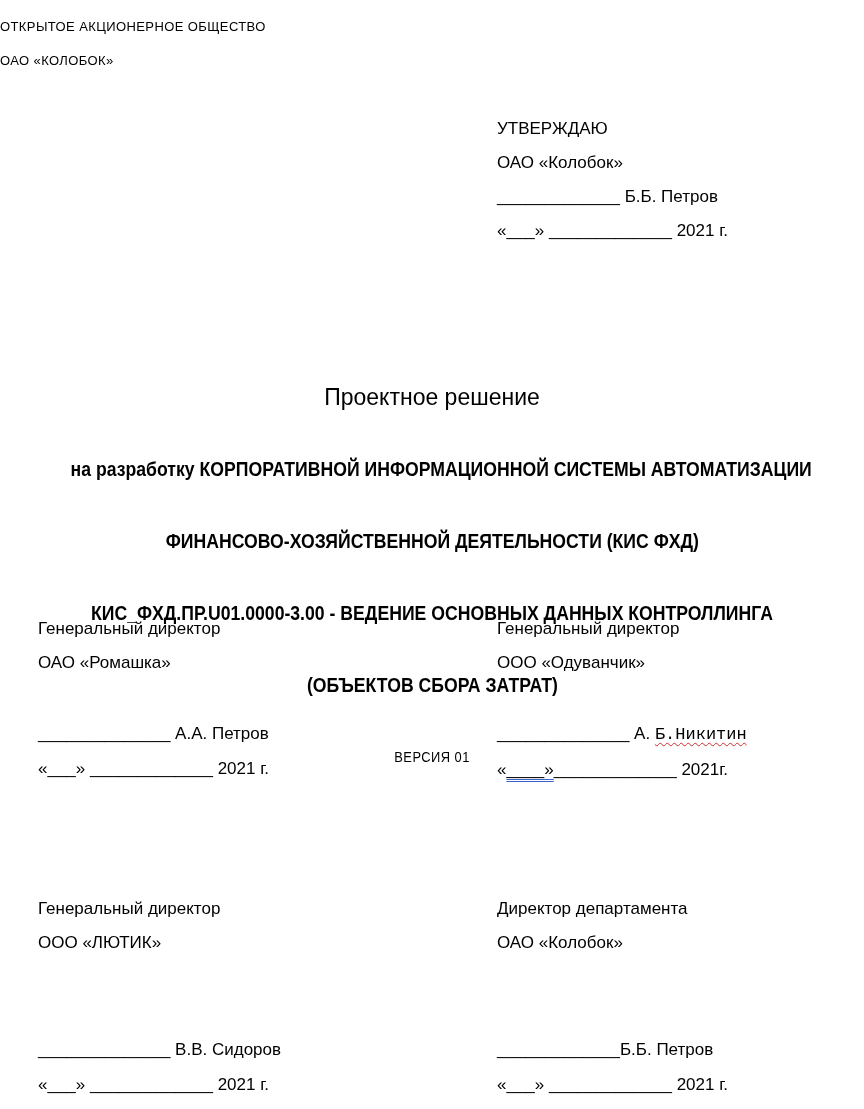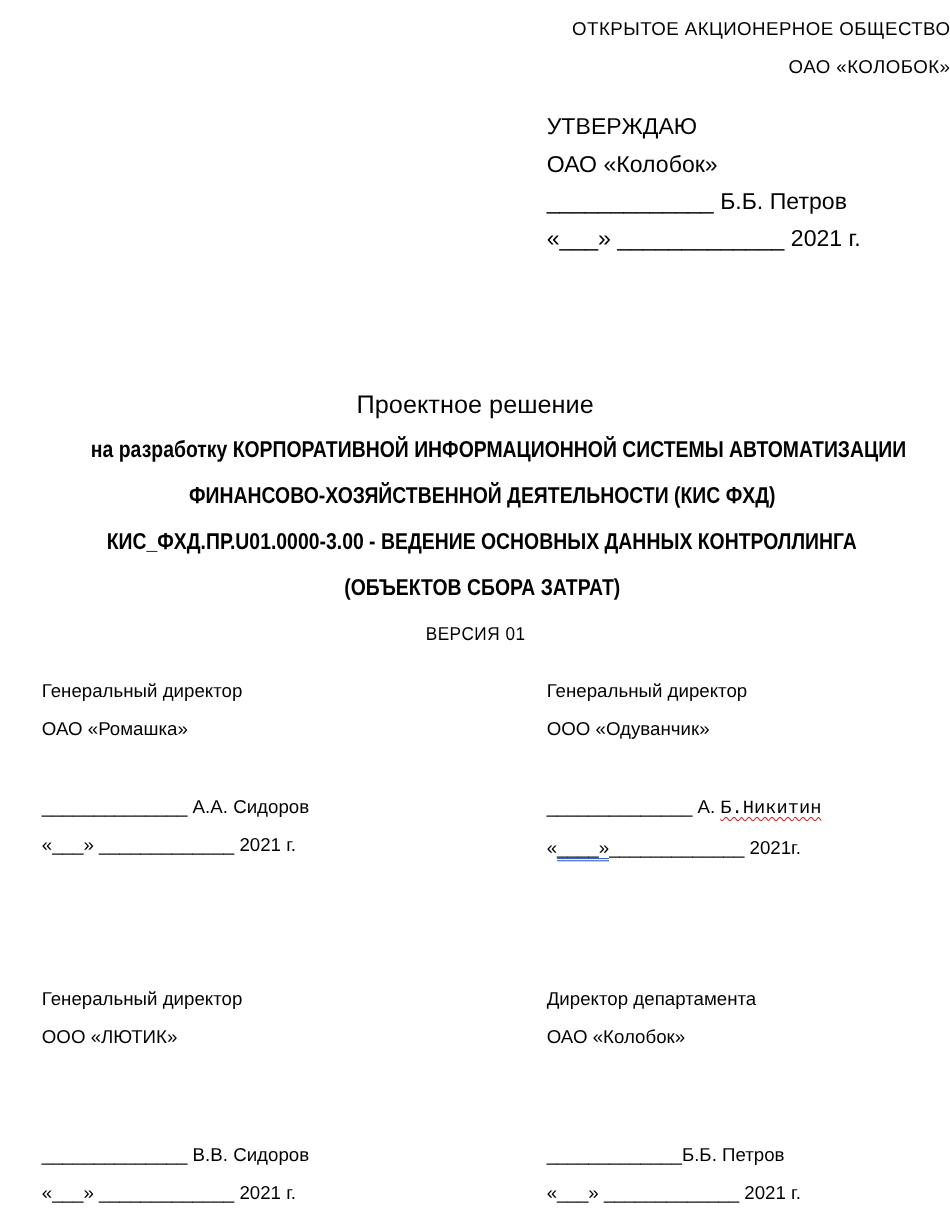--- a/index.html
+++ b/index.html
@@ -14,41 +14,41 @@
     width:864px;height:1109px;
     background:var(--paper);
     color:var(--ink);
     font-family:"Liberation Sans", sans-serif;
     font-size:17px;
     overflow:hidden;
   }
   
   .doc-header{
     position:absolute;top:10px;left:0;right:0;
-    text-align:right;line-height:34px;
-    font-size:17px;letter-spacing:.4px;
+    text-align:left;line-height:34px;
+    font-size:13px;letter-spacing:.4px;
   }
   
   .approve{
-    position:absolute;top:99px;left:497px;width:330px;
-    line-height:34px;font-size:21px;
+    position:absolute;top:112px;left:497px;width:330px;
+    line-height:34px;font-size:17px;
   }
   .approve .sign-group{line-height:34px;}
   
   .title-block{
     position:absolute;top:346px;left:0;right:0;
     text-align:center;
   }
-  .title-block .t-line{height:42px;line-height:42px;white-space:nowrap;}
+  .title-block .t-line{height:42px;line-height:42px;white-space:nowrap;margin-top:30px;}
   .t-main{font-size:23px;}
   .t-bold{
-    font-weight:bold;font-size:21px;letter-spacing:0;padding-left:12px;
+    font-weight:bold;font-size:21px;letter-spacing:0;
   }
   .t-bold>span{display:inline-block;transform:scaleX(.84);transform-origin:50% 50%;white-space:nowrap;}
-  .t-version{font-size:17px;letter-spacing:.5px;}
+  .t-version{font-size:14px;letter-spacing:.5px;}
   .t-version>span{display:inline-block;transform:scaleX(.92);transform-origin:50% 50%;}
   
   .sig-row{position:absolute;left:38px;right:20px;}
   .sig-row1{top:612px;height:175px;}
   .sig-row2{top:892px;height:200px;}
   .sig-col{position:absolute;top:0;width:440px;line-height:34px;}
   .sig-col.left{left:0;}
   .sig-col.right{left:459px;width:367px;}
   .sig-group1{position:absolute;top:104px;left:0;right:0;line-height:35px;white-space:nowrap;}
   .sig-group2{position:absolute;top:140px;left:0;right:0;line-height:35px;white-space:nowrap;}
@@ -92,21 +92,21 @@
     <div class="t-line t-bold"><span>КИС_ФХД.ПР.U01.0000-3.00 - ВЕДЕНИЕ ОСНОВНЫХ ДАННЫХ КОНТРОЛЛИНГА</span></div>
     <div class="t-line t-bold"><span>(ОБЪЕКТОВ СБОРА ЗАТРАТ)</span></div>
     <div class="t-line t-version"><span>ВЕРСИЯ 01</span></div>
   </div>
 
   <div class="sig-row sig-row1">
     <div class="sig-col left">
       <div>Генеральный директор</div>
       <div>ОАО «Ромашка»</div>
       <div class="sig-group1">
-        <div>______________ А.А. Сидоров</div>
+        <div>______________ А.А. Петров</div>
         <div>«___» _____________ 2021 г.</div>
       </div>
     </div>
     <div class="sig-col right">
       <div>Генеральный директор</div>
       <div>ООО «Одуванчик»</div>
       <div class="sig-group1">
         <div><span>______________ А. </span><span class="spell-red">Б.Никитин</span></div>
         <div><span>«</span><span class="grammar-blue">____»</span><span>_____________ 2021г.</span></div>
       </div>

